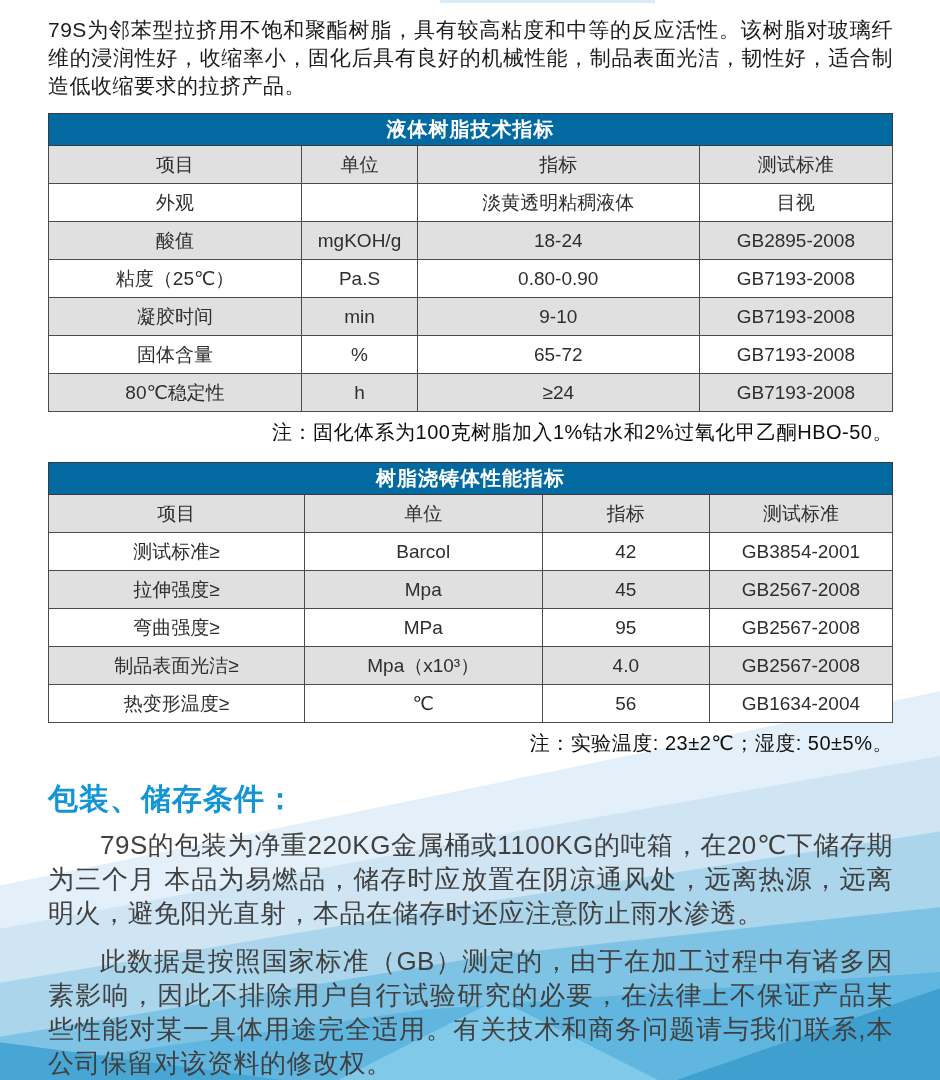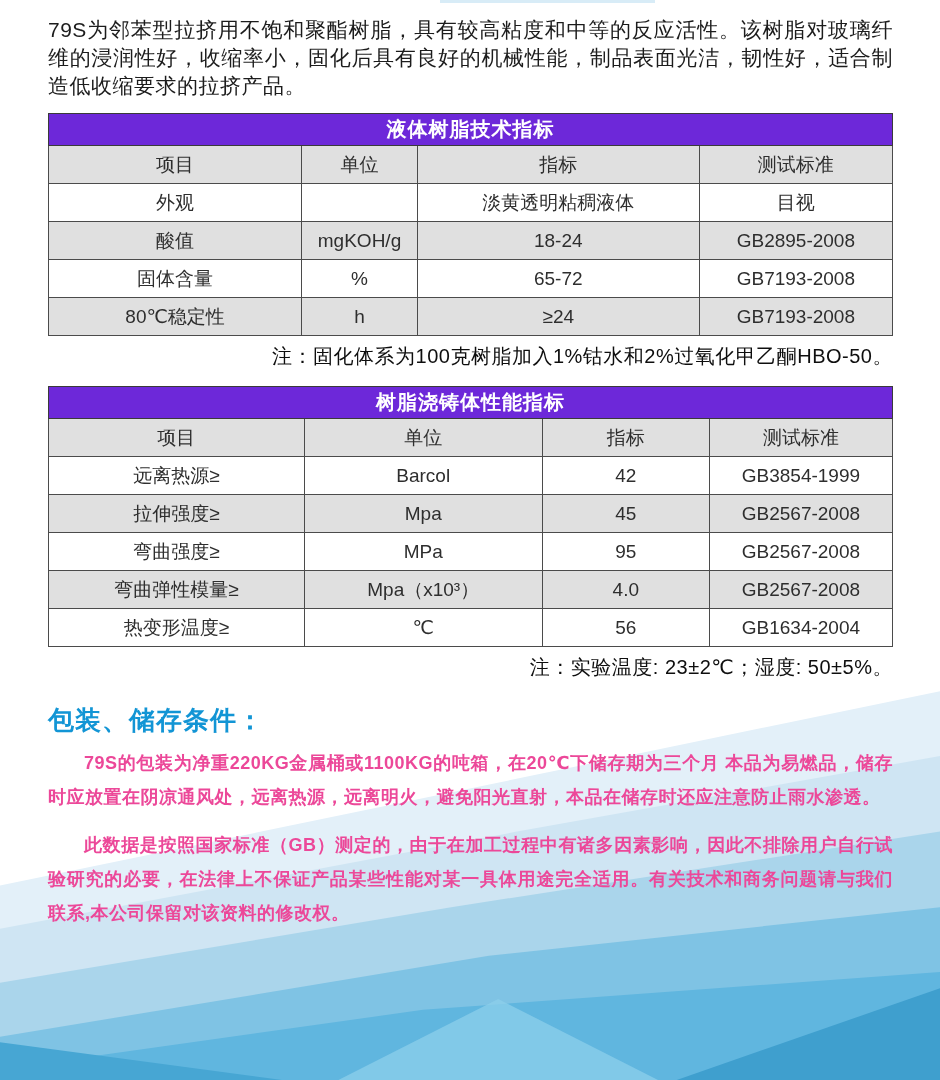--- a/index.html
+++ b/index.html
@@ -32,38 +32,38 @@
   }
   table.spec {
     width:845px; border-collapse:collapse; table-layout:fixed;
     font-size:19px; color:#2e2e2e;
   }
   table.spec th, table.spec td {
     border:1px solid #4b4b4b; text-align:center; padding:0; height:37px;
     overflow:hidden; white-space:nowrap;
   }
   table.spec tr.title-row th {
-    background:#6d28d9; color:#ffffff; height:31px;
+    background:#0369a1; color:#ffffff; height:31px;
     font-size:20px; font-weight:bold; letter-spacing:1px;
     border:1px solid #3a3a3a;
   }
   table.spec tr.cols-row th { background:#e0e0e0; font-weight:normal;font-family:Liberation Mono, monospace; }
   table.spec tbody tr:nth-child(odd) td { background:#ffffff; }
   table.spec tbody tr:nth-child(even) td { background:#e0e0e0; }
   .note {
     margin:7px 0 16px 0; font-size:20px; color:#0e0e0e; letter-spacing:.5px;text-align:right;
   }
   .t2 { margin-top:8px; }
   .storage-heading {
-    margin:22px 0 6px 0; font-size:26px; font-weight:bold;
+    margin:22px 0 6px 0; font-size:30px; font-weight:bold;
     color:#1295d5; letter-spacing:1px;
   }
   .body-para {
-    margin:8px 0 14px 0; font-size:18px; line-height:34px;
-    color:#ec4899; letter-spacing:.5px; text-indent:2em; text-align:justify;font-weight:bold;
+    margin:8px 0 14px 0; font-size:26px; line-height:34px;
+    color:#404040; letter-spacing:.5px; text-indent:2em; text-align:justify;
   }
 </style>
 </head>
 <body>
 
 <div class="page">
 
   <div class="bg-layer f1"></div>
   <div class="bg-layer f2"></div>
   <div class="bg-layer f3"></div>
@@ -103,20 +103,32 @@
           <td>淡黄透明粘稠液体</td>
           <td>目视</td>
         </tr>
         <tr>
           <td>酸值</td>
           <td>mgKOH/g</td>
           <td>18-24</td>
           <td>GB2895-2008</td>
         </tr>
         <tr>
+          <td>粘度（25℃）</td>
+          <td>Pa.S</td>
+          <td>0.80-0.90</td>
+          <td>GB7193-2008</td>
+        </tr>
+        <tr>
+          <td>凝胶时间</td>
+          <td>min</td>
+          <td>9-10</td>
+          <td>GB7193-2008</td>
+        </tr>
+        <tr>
           <td>固体含量</td>
           <td>%</td>
           <td>65-72</td>
           <td>GB7193-2008</td>
         </tr>
         <tr>
           <td>80℃稳定性</td>
           <td>h</td>
           <td>≥24</td>
           <td>GB7193-2008</td>
@@ -138,39 +150,39 @@
         </tr>
         <tr class="cols-row">
           <th>项目</th>
           <th>单位</th>
           <th>指标</th>
           <th>测试标准</th>
         </tr>
       </thead>
       <tbody>
         <tr>
-          <td>远离热源≥</td>
+          <td>测试标准≥</td>
           <td>Barcol</td>
           <td>42</td>
-          <td>GB3854-1999</td>
+          <td>GB3854-2001</td>
         </tr>
         <tr>
           <td>拉伸强度≥</td>
           <td>Mpa</td>
           <td>45</td>
           <td>GB2567-2008</td>
         </tr>
         <tr>
           <td>弯曲强度≥</td>
           <td>MPa</td>
           <td>95</td>
           <td>GB2567-2008</td>
         </tr>
         <tr>
-          <td>弯曲弹性模量≥</td>
+          <td>制品表面光洁≥</td>
           <td>Mpa（x10³）</td>
           <td>4.0</td>
           <td>GB2567-2008</td>
         </tr>
         <tr>
           <td>热变形温度≥</td>
           <td>℃</td>
           <td>56</td>
           <td>GB1634-2004</td>
         </tr>

